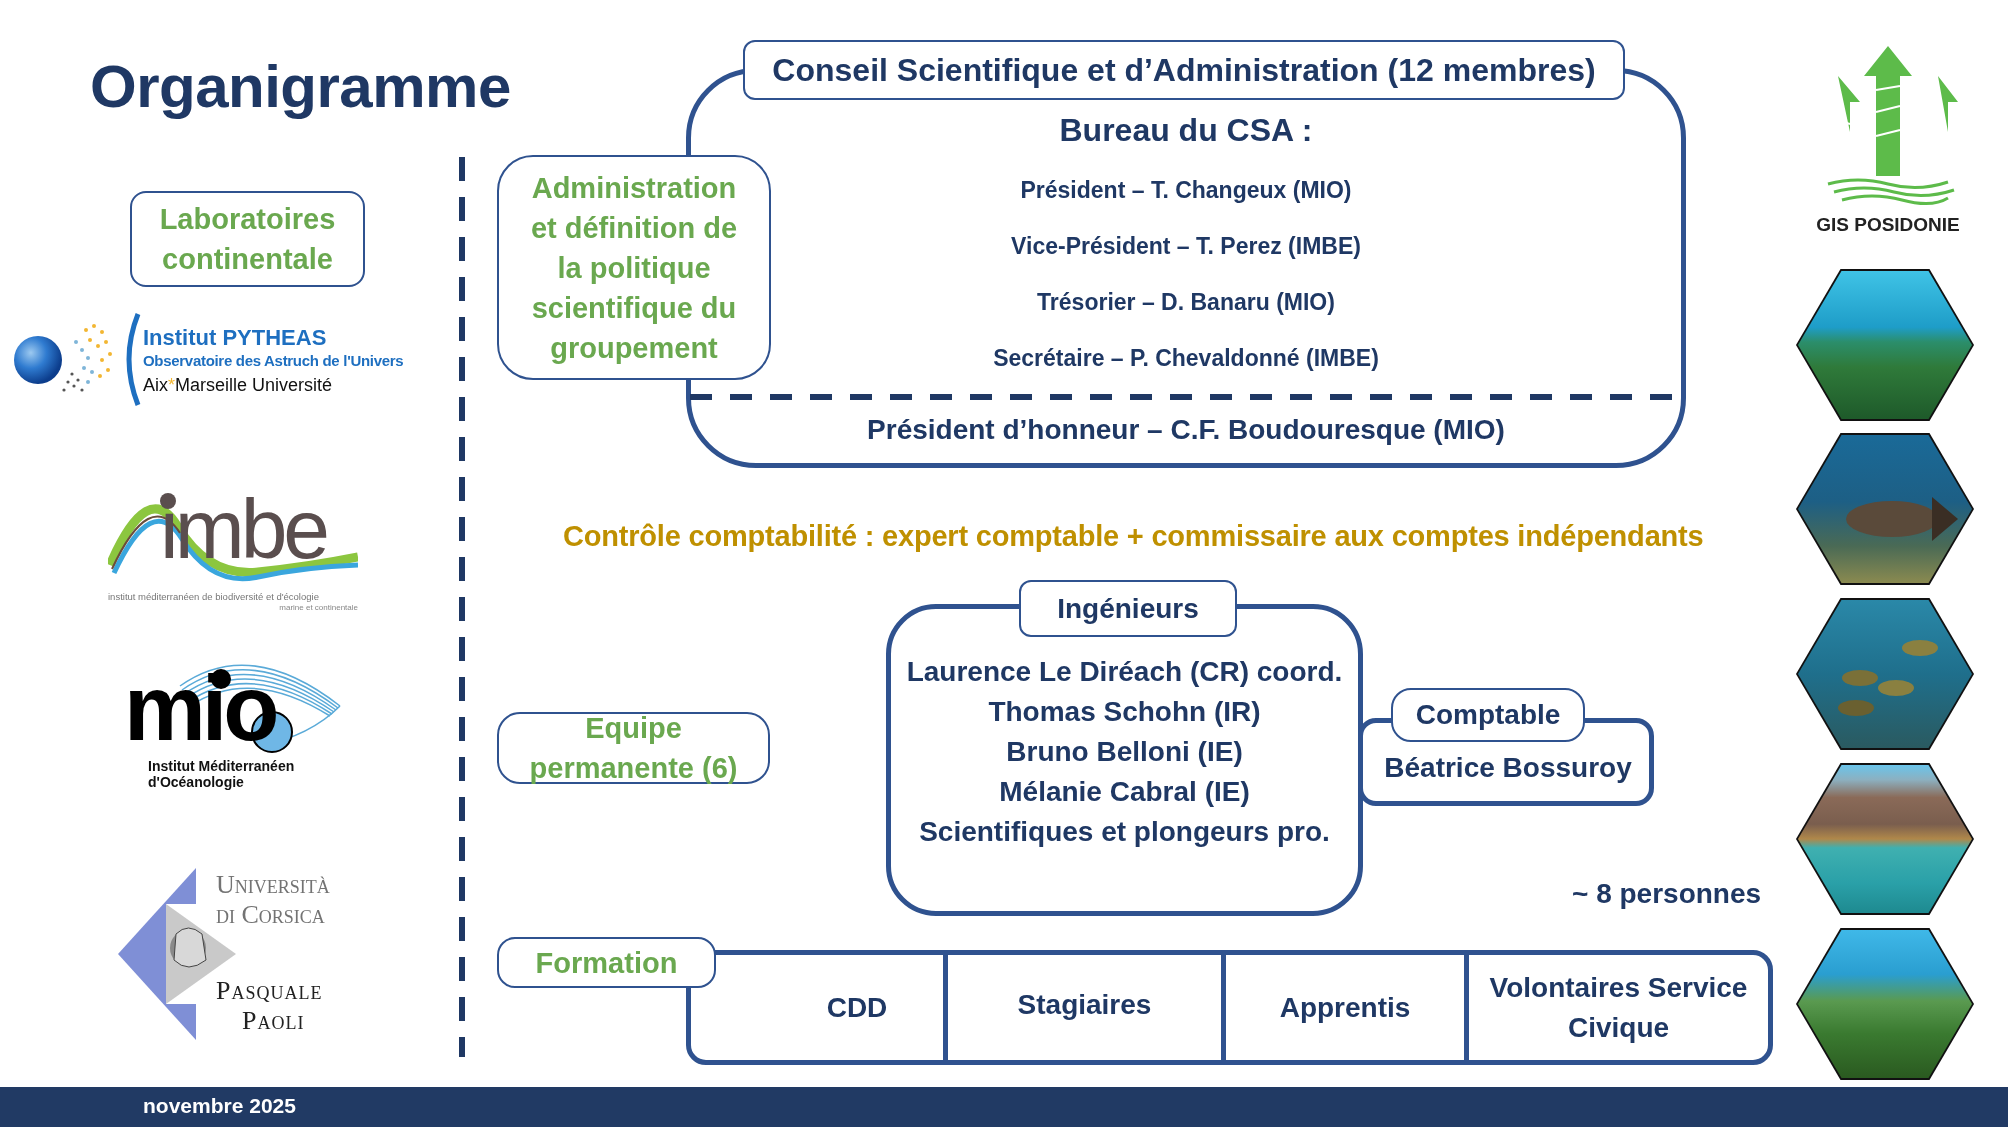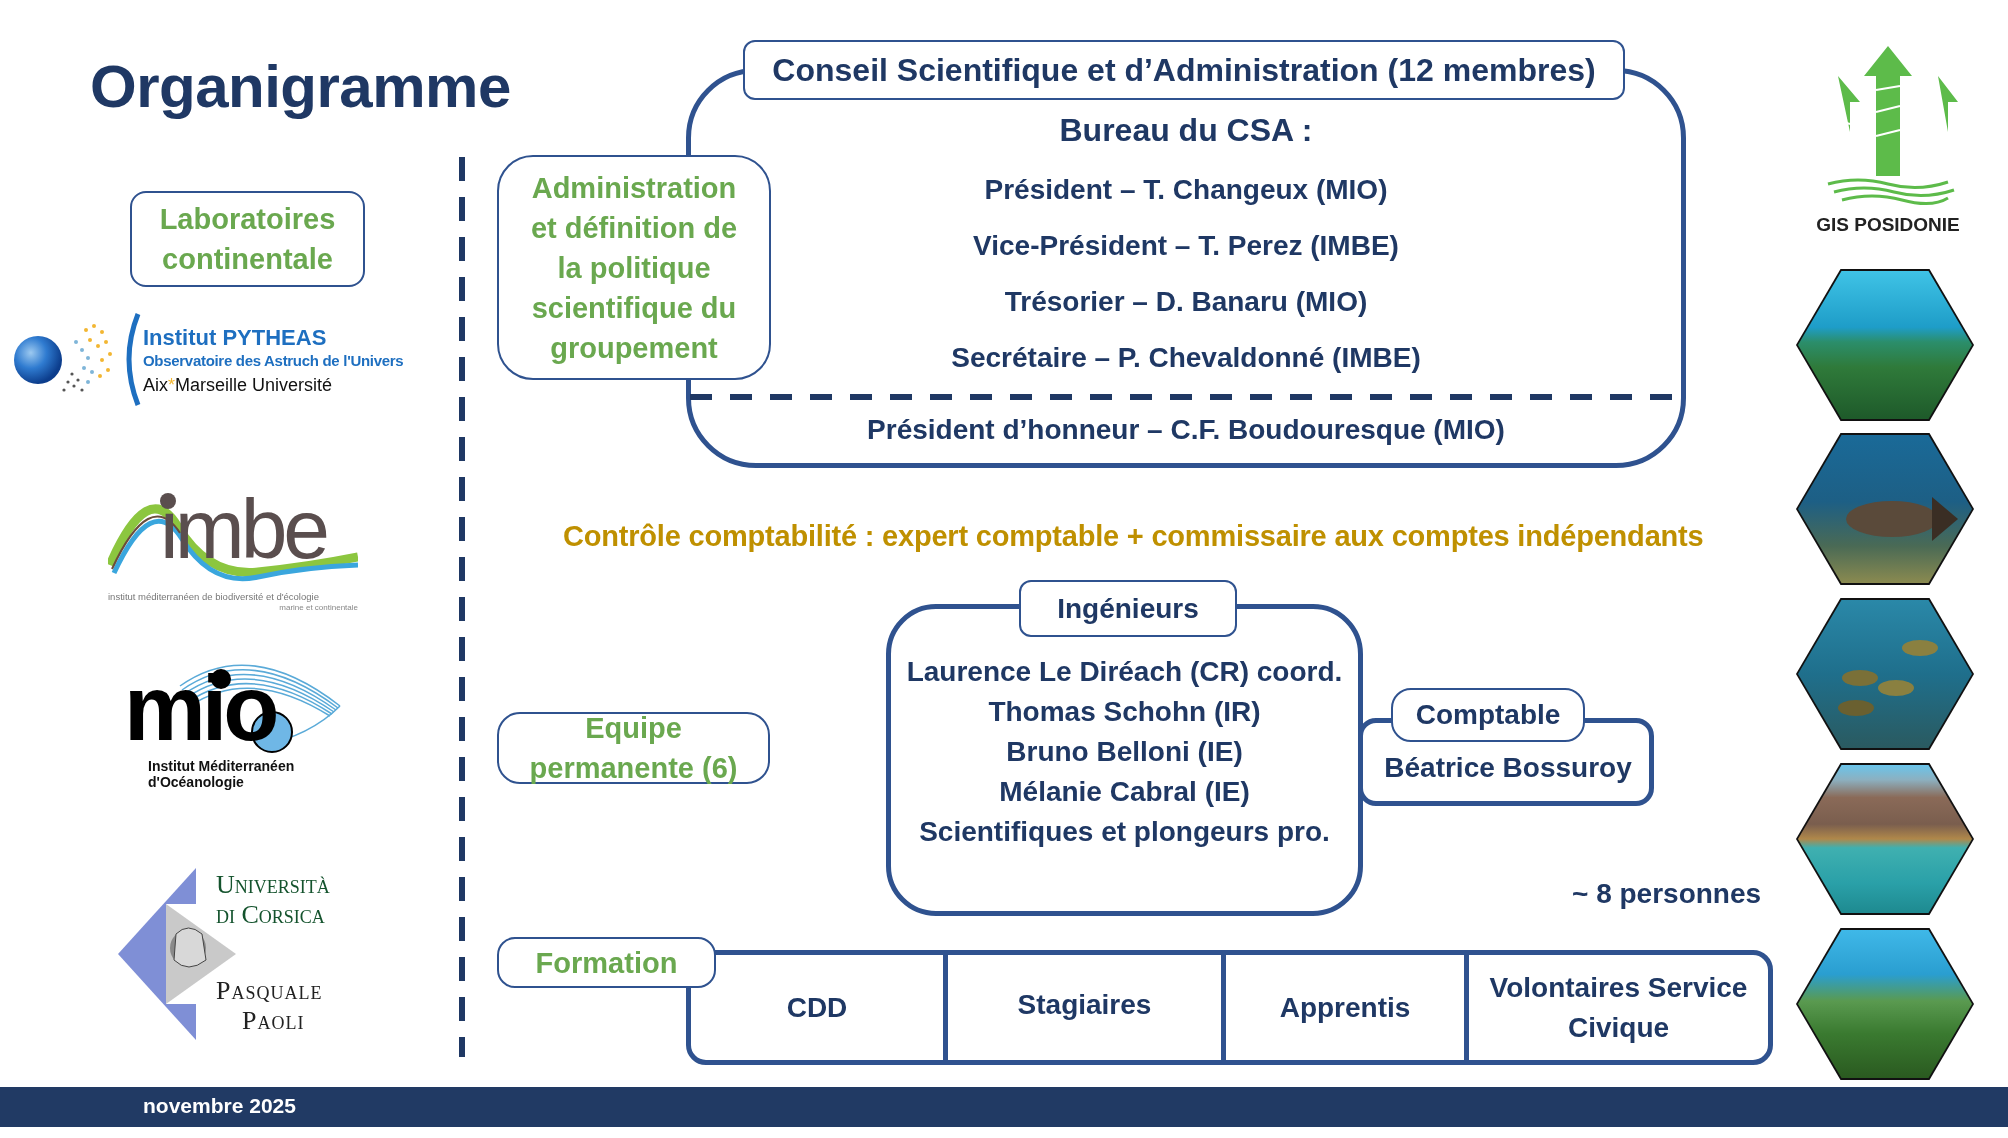--- a/index.html
+++ b/index.html
@@ -8,21 +8,21 @@
   .abs { position:absolute; }
   .title { left:90px; top:52px; font-size:60px; font-weight:bold; color:#1f3864; letter-spacing:-0.5px; }
   .box { position:absolute; box-sizing:border-box; border:2.5px solid #2f528f; border-radius:20px; background:#fff;
          display:flex; align-items:center; justify-content:center; text-align:center; font-weight:bold; }
   .thick { border-width:5px; }
   .green-label { color:#6aa84f; font-size:29px; line-height:40px; }
   .vdash { position:absolute; left:459px; top:157px; height:900px; width:6px;
            background:repeating-linear-gradient(to bottom,#1f3864 0 24px, transparent 24px 40px); }
   .hdash { position:absolute; left:690px; top:394px; width:992px; height:6px;
            background:repeating-linear-gradient(to right,#1f3864 0 22px, transparent 22px 40px); }
-  .csa-lines div { text-align:center; font-size:28px; color:#1f3864; font-weight:bold; }
+  .csa-lines div { text-align:center; font-size:23px; color:#1f3864; font-weight:bold; }
   .ing-lines div { text-align:center; font-size:28px; color:#1f3864; font-weight:bold; line-height:40px; }
   .cell { position:absolute; top:0; bottom:0; display:flex; align-items:center; justify-content:center; text-align:center;
           font-size:28px; font-weight:bold; color:#1f3864; line-height:40px; }
   .cell-div { position:absolute; top:0; bottom:0; width:5px; background:#2f528f; }
   .footer { left:0; top:1087px; width:2008px; height:40px; background:#213a64; }
   .footer span { position:absolute; left:143px; top:7px; font-size:21px; font-weight:bold; color:#fff; }
   .hex { position:absolute; left:1798px; width:174px; height:148px;
          clip-path:polygon(25% 0,75% 0,100% 50%,75% 100%,25% 100%,0 50%); }
   .hex-border { position:absolute; left:1796px; width:178px; height:152px; background:#111;
          clip-path:polygon(25% 0,75% 0,100% 50%,75% 100%,25% 100%,0 50%); }
@@ -124,21 +124,21 @@
 </div>
 
 <div class="abs" style="left:116px;top:864px;width:232px;height:176px;">
   <svg width="120" height="176" style="position:absolute;left:0;top:0;">
     <polygon points="80,4 80,176 2,90" fill="#7f8fd6"></polygon>
     <polygon points="50,40 80,40 80,140 50,140" fill="#fff"></polygon>
     <polygon points="50,40 120,90 50,140" fill="#c9c9c9"></polygon>
     <circle cx="72" cy="84" r="18" fill="#8a8a8a"></circle>
     <path d="M60 70 Q72 58 86 70 L90 96 Q72 110 58 96 Z" fill="#d8d8d8" stroke="#444" stroke-width="1"></path>
   </svg>
-  <div style="position:absolute;left:100px;top:6px;font-family:'Liberation Serif',serif;color:#14532d;font-size:26px;line-height:30px;font-variant:small-caps;">
+  <div style="position:absolute;left:100px;top:6px;font-family:'Liberation Serif',serif;color:#737373;font-size:26px;line-height:30px;font-variant:small-caps;">
     <div>Università</div>
     <div>di Corsica</div>
   </div>
   <div style="position:absolute;left:100px;top:112px;font-family:'Liberation Serif',serif;color:#222;font-size:26px;line-height:30px;font-variant:small-caps;letter-spacing:1px;">
     <div>Pasquale</div>
     <div style="padding-left:26px;">Paoli</div>
   </div>
 </div>
 
 <div class="vdash"></div>
@@ -192,21 +192,21 @@
 
 <div class="box thick" style="left:1358px;top:718px;width:296px;height:88px;border-radius:18px;display:block;"></div>
 <div class="box" style="left:1391px;top:688px;width:194px;height:54px;border-radius:20px;">
   <span style="color:#1f3864;font-size:28px;font-weight:bold;">Comptable</span>
 </div>
 <div class="abs" style="left:1363px;top:752px;width:290px;text-align:center;font-size:28px;font-weight:bold;color:#1f3864;">Béatrice Bossuroy</div>
 
 <div class="abs" style="left:1572px;top:878px;font-size:28px;font-weight:bold;color:#1f3864;white-space:nowrap;">~ 8 personnes</div>
 
 <div class="box thick" style="left:686px;top:950px;width:1087px;height:115px;border-radius:20px;display:block;">
-  <div class="cell" style="left:0;width:252px;">
+  <div class="cell" style="left:0;width:252px;padding-left:40px;">
     <span>CDD</span>
   </div>
   <div class="cell-div" style="left:252px;"></div>
   <div class="cell" style="left:257px;width:273px;">
     <span style="margin-top:-6px;">Stagiaires</span>
   </div>
   <div class="cell-div" style="left:530px;"></div>
   <div class="cell" style="left:535px;width:238px;">
     <span>Apprentis</span>
   </div>

